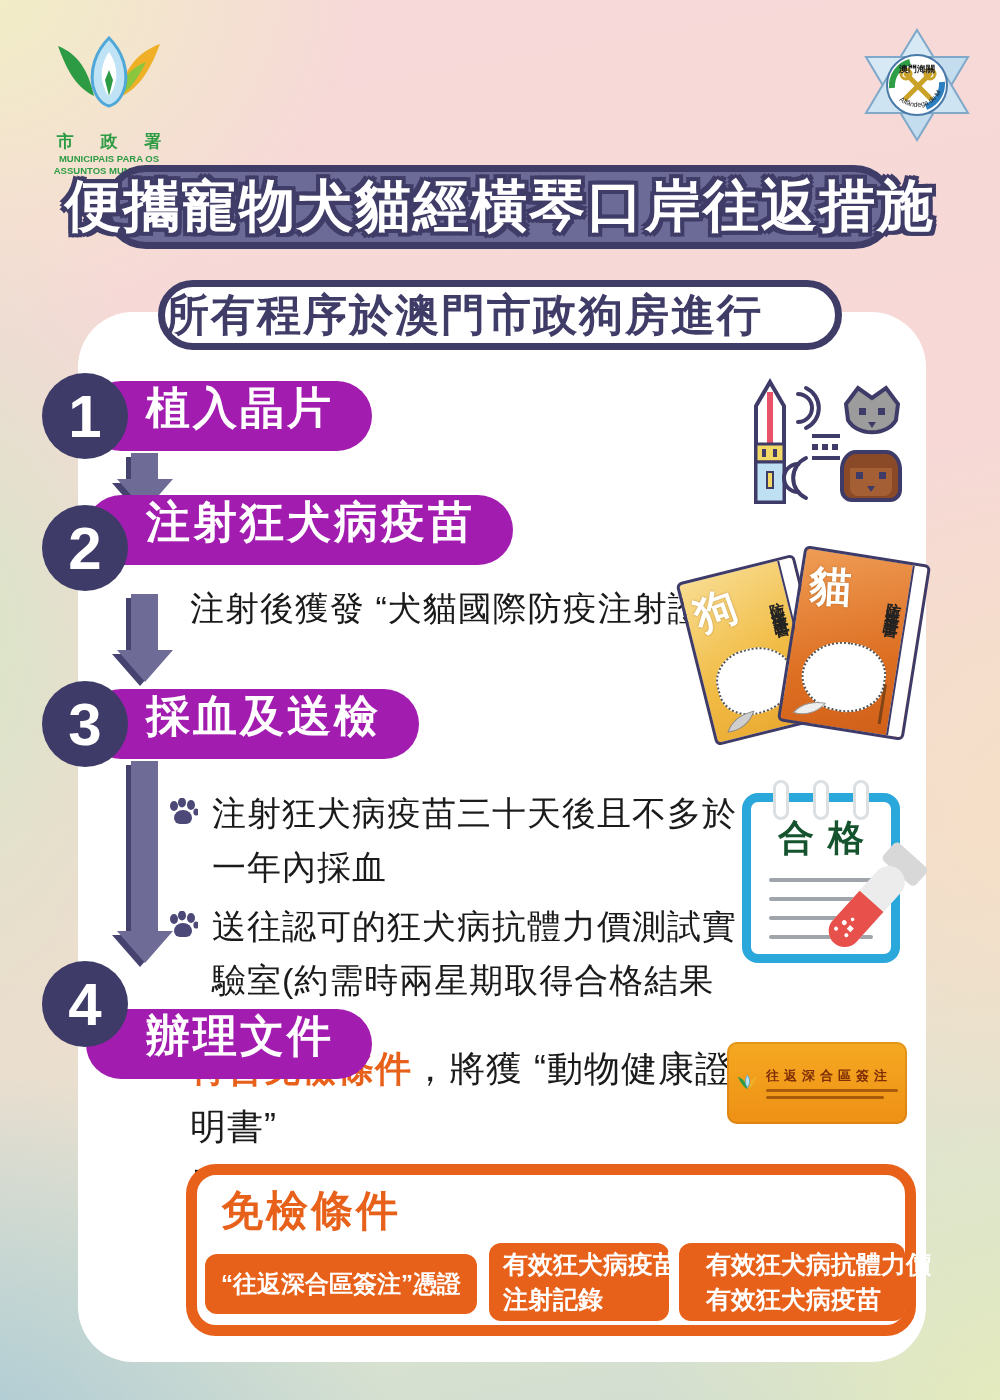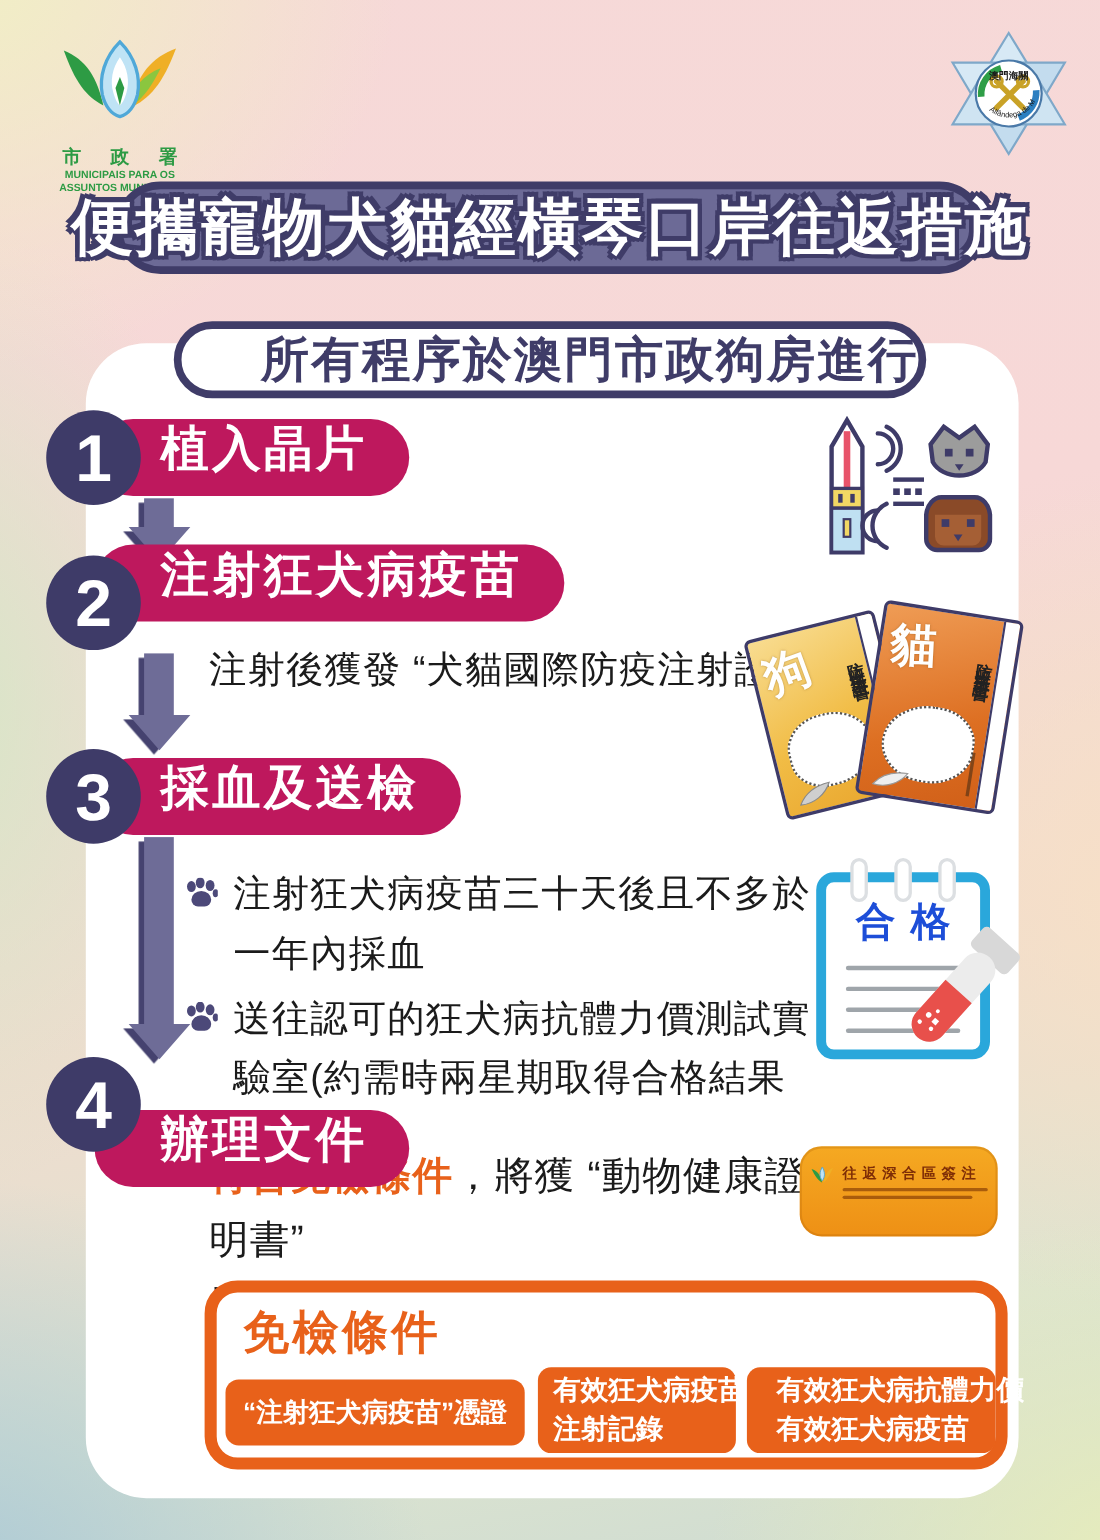--- a/index.html
+++ b/index.html
@@ -26,28 +26,28 @@
   .iam-latin { color:#2D9B44; font-size:9.5px; font-weight:bold; line-height:1.3; }
 
   .customs-logo { left:862px; top:28px; width:110px; height:114px; }
 
   
   .title-banner { left:104px; top:165px; width:792px; height:84px; background:#6C6A96;
     border:7px solid #3F3C68; border-radius:46px; display:flex; align-items:center; justify-content:center; }
   .title-banner span { color:#fff; font-size:56px; font-weight:bold; letter-spacing:2px; white-space:nowrap;
     text-shadow:-4px -4px 0 #3F3C68, 4px -4px 0 #3F3C68, -4px 4px 0 #3F3C68, 4px 4px 0 #3F3C68,
                  0 -4px 0 #3F3C68, 0 4px 0 #3F3C68, -4px 0 0 #3F3C68, 4px 0 0 #3F3C68; }
-  .sub-banner { left:158px; top:292px; width:684px; height:70px; background:#fff;
-    border:7px solid #3F3C68; border-radius:38px; display:flex; align-items:center; justify-content:flex-end; }
+  .sub-banner { left:158px; top:280px; width:684px; height:70px; background:#fff;
+    border:7px solid #3F3C68; border-radius:38px; display:flex; align-items:center; justify-content:flex-start; }
   .sub-banner span { color:#3F3C68; font-size:44px; font-weight:bold; letter-spacing:2px; white-space:nowrap; }
 
   
   .step-circle { width:86px; height:86px; border-radius:50%; background:#3E3B68; color:#fff;
     display:flex; align-items:center; justify-content:center; font-size:60px; font-weight:bold; z-index:3; }
-  .step-pill { height:70px; background:#be185d; border-radius:36px; display:flex; align-items:center;
+  .step-pill { height:70px; background:#a21caf; border-radius:36px; display:flex; align-items:center;
     padding:0 38px 16px 60px; z-index:2;text-align:right; }
   .step-pill span { color:#fff; font-size:44px; font-weight:bold; letter-spacing:3px; white-space:nowrap; }
 
   .flow-arrow { filter:drop-shadow(-5px 4px 0 #45426F); z-index:1; }
   .flow-shaft { position:absolute; left:14px; top:0; width:27px; background:#6E6C97; }
   .flow-head { position:absolute; left:0; width:0; height:0;
     border-left:28px solid transparent; border-right:28px solid transparent; border-top:32px solid #6E6C97; }
 
   .note-text { font-size:34px; color:#1b1b1b; letter-spacing:1px; white-space:nowrap; }
 
@@ -75,27 +75,27 @@
     font-weight:bold; letter-spacing:4px; }
   .cert-blob { position:absolute; background:#fff; border:2px dotted #555; }
   .blob-dog { left:12px; top:78px; width:78px; height:66px; border-radius:48% 52% 55% 45%; }
   .blob-cat { left:14px; top:86px; width:84px; height:70px; border-radius:55% 45% 50% 50%; }
   .cert-leaf { position:absolute; left:10px; bottom:6px; width:34px; height:18px; }
   .cert-line { position:absolute; right:22px; bottom:10px; width:3px; height:40px; background:rgba(60,40,20,.55); }
 
   .clipboard { left:742px; top:793px; width:158px; height:170px; background:#fff;
     border:9px solid #2AA7DB; border-radius:16px; z-index:2; }
   .clip { position:absolute; top:-22px; width:16px; height:40px; background:#fff; border:3px solid #dcdfe2; border-radius:8px; }
-  .stamp { margin-top:12px; text-align:center; color:#1d4ed8; font-size:36px; font-weight:bold; letter-spacing:14px; padding-left:14px; }
+  .stamp { margin-top:12px; text-align:center; color:#14532d; font-size:36px; font-weight:bold; letter-spacing:14px; padding-left:14px; }
   .cb-line { width:104px; height:4px; background:#9FA5AA; border-radius:2px; margin:15px auto 0 auto; }
   .tube-art { left:810px; top:838px; z-index:3; }
 
-  .visa-card { left:727px; top:1042px; width:180px; height:82px; border-radius:20px;
+  .visa-card { left:727px; top:1042px; width:180px; height:82px; border-radius:10px;
     background:linear-gradient(180deg,#F5A922 0%,#EE9015 100%); box-shadow:inset 0 0 0 2px rgba(170,90,0,.25);
-    display:flex; align-items:flex-start; padding:16px 9px; gap:7px; }
+    display:flex; align-items:center; padding:16px 9px; gap:7px; }
   .visa-title { color:#7E2D06; font-size:13px; font-weight:bold; letter-spacing:5px; white-space:nowrap; }
   .visa-bar { height:3px; background:rgba(110,40,0,.55); border-radius:2px; margin-top:4px; }
 
   
   .exempt-box { left:186px; top:1164px; width:730px; height:172px; background:#fff;
     border:11px solid #E8611A; border-radius:30px; }
   .exempt-title { position:absolute; left:24px; top:8px; color:#E8611A; font-size:42px; font-weight:bold; letter-spacing:3px; }
   .exempt-btn { position:absolute; background:#E8611A; border-radius:12px; color:#fff; font-weight:bold;
     display:flex; flex-direction:column; justify-content:center; padding:0 8px; }
   .exempt-btn span { display:block; white-space:nowrap; }
@@ -310,21 +310,21 @@
   <div>
     <div class="visa-title">往返深合區簽注</div>
     <div class="visa-bar" style="width:132px;"></div>
     <div class="visa-bar" style="width:118px;"></div>
   </div>
 </div>
 
 <div class="abs exempt-box">
   <div class="exempt-title">免檢條件</div>
   <div class="exempt-btn btn1">
-    <span>“注射狂犬病疫苗”憑證</span>
+    <span>“往返深合區簽注”憑證</span>
   </div>
   <div class="exempt-btn btn2">
     <span>有效狂犬病疫苗</span>
     <span>注射記錄</span>
   </div>
   <div class="exempt-btn btn3">
     <span>有效狂犬病抗體力價</span>
     <span>有效狂犬病疫苗</span>
   </div>
 </div>

